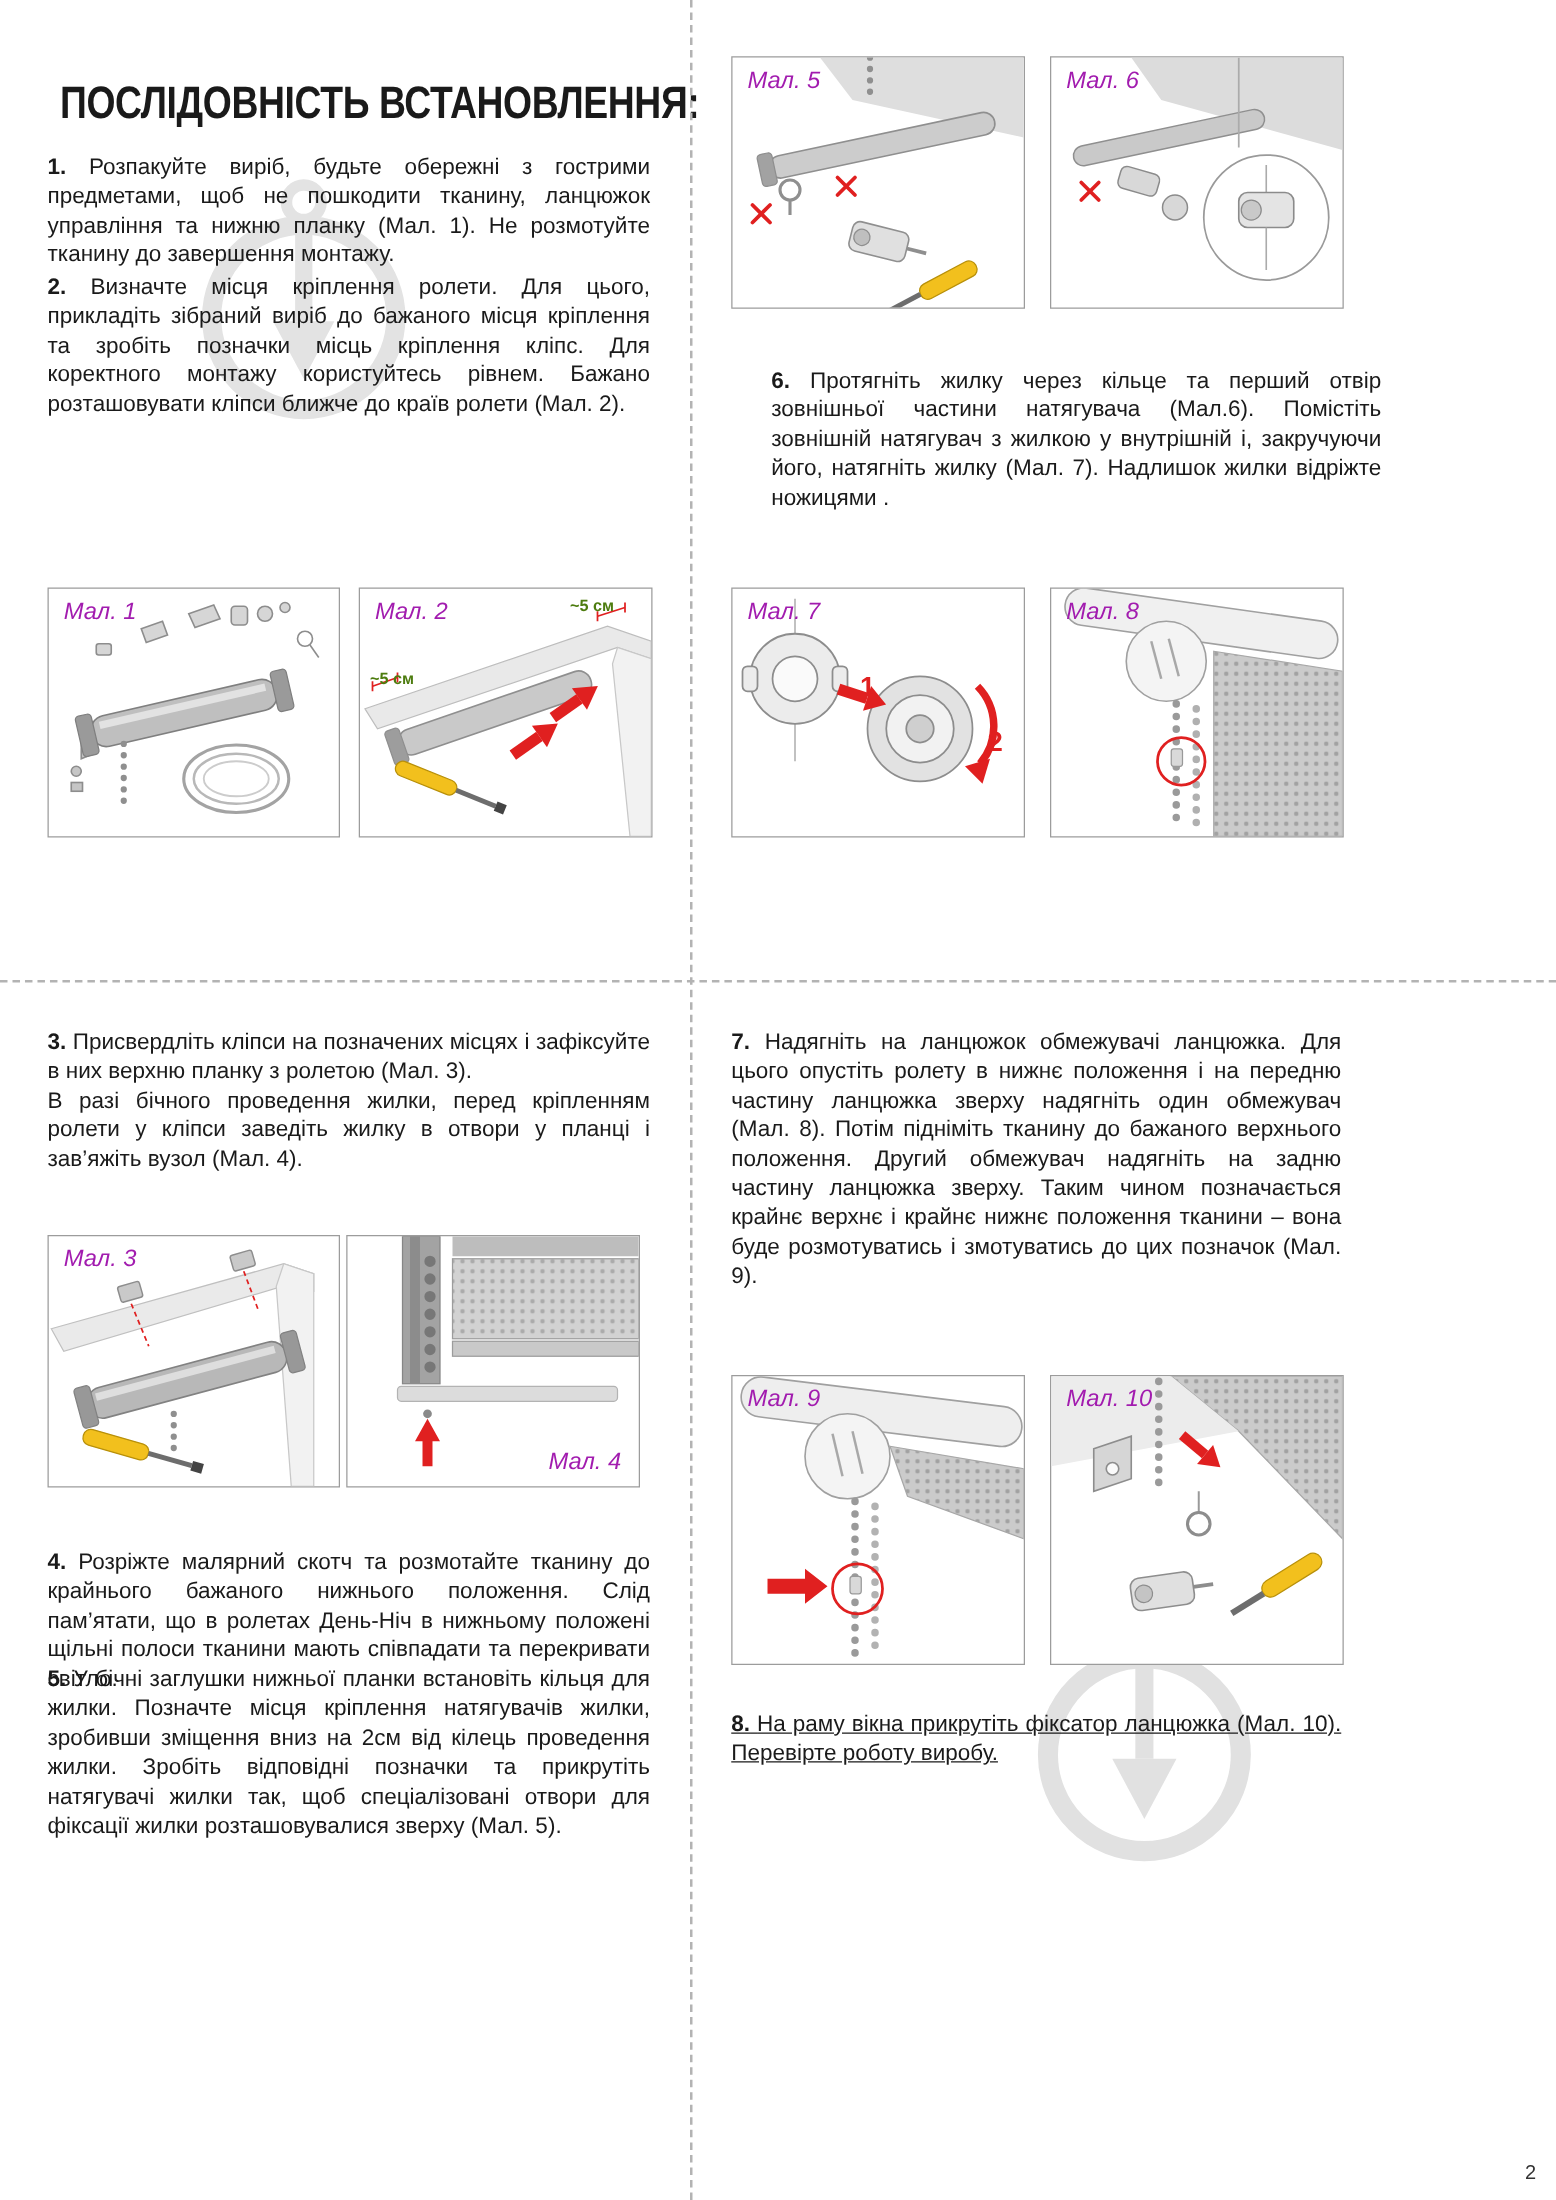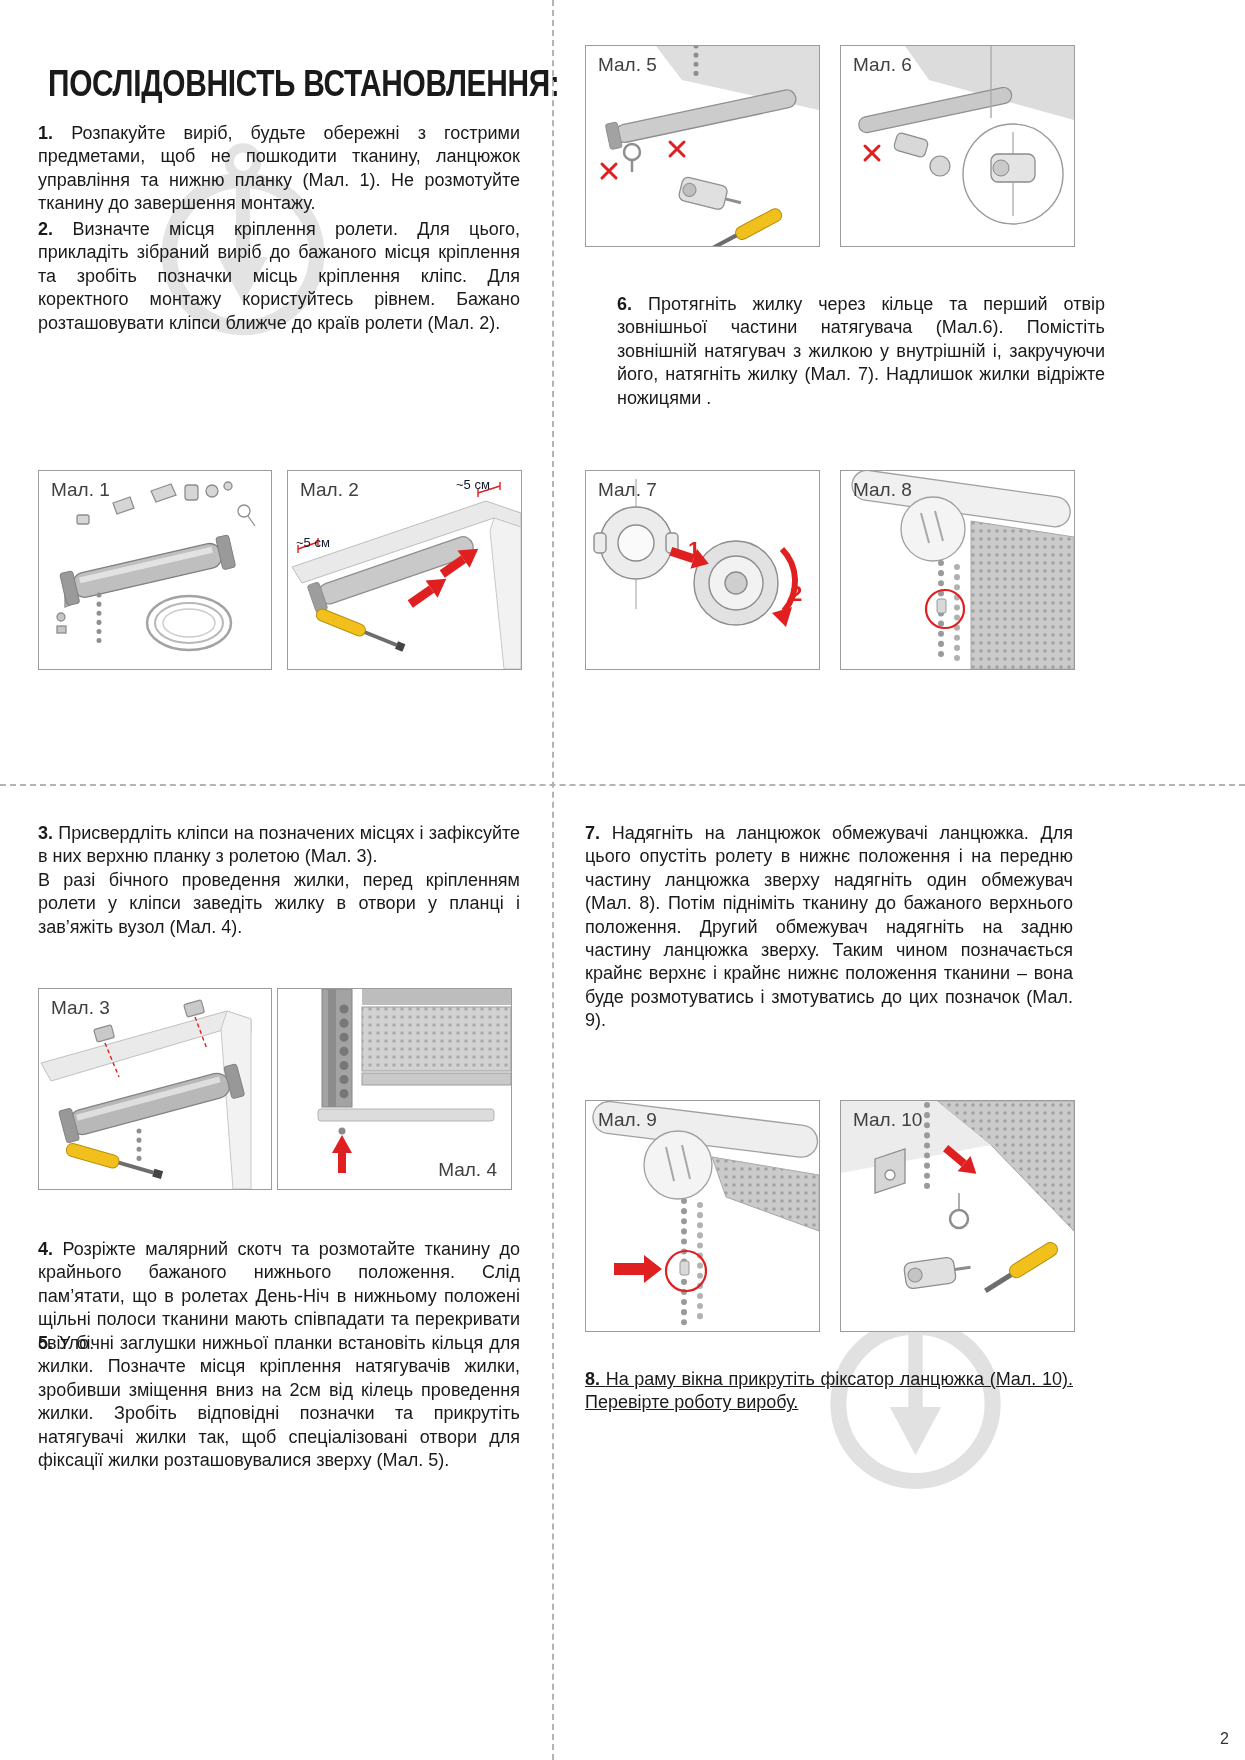--- a/index.html
+++ b/index.html
@@ -8,23 +8,23 @@
   .fold{position:absolute;z-index:3;pointer-events:none;}
   .fold.v{left:552px;top:0;height:1760px;border-left:2px dashed #b3b3b3;}
   .fold.h{top:784px;left:0;width:1245px;border-top:2px dashed #b3b3b3;}
   .title{position:absolute;left:48px;top:44px;font-size:29px;font-weight:bold;letter-spacing:-0.3px;
          transform:scale(1.03,1.25);transform-origin:left top;white-space:nowrap;z-index:2;}
   .step{position:absolute;text-align:justify;font-size:18px;line-height:1.3;z-index:2;margin:0;}
   .step p{margin:0;text-align:justify;}
   .step b{font-weight:bold;}
   .figbox{position:absolute;border:1px solid #9c9c9c;background:#fff;z-index:1;margin:0;}
   .figbox svg{position:absolute;left:0;top:0;width:100%;height:100%;}
-  .figlabel{position:absolute;top:8px;left:12px;font-size:19px;z-index:2;color:#404040;}
+  .figlabel{position:absolute;top:8px;left:12px;font-size:19px;z-index:2;color:#a21caf;font-style:italic;}
   .figlabel.br{top:auto;left:auto;right:14px;bottom:8px;}
-  .ann{position:absolute;color:#0f172a;font-size:13px;font-weight:normal;z-index:2;white-space:nowrap;}
+  .ann{position:absolute;color:#4d7c0f;font-size:13px;font-weight:bold;z-index:2;white-space:nowrap;}
   .num-red{position:absolute;color:#e02020;font-size:22px;font-weight:bold;z-index:2;}
   .watermark{position:absolute;z-index:0;opacity:.9;}
   .watermark svg{width:100%;height:100%;}
   .pagenum{position:absolute;right:16px;bottom:12px;font-size:16px;z-index:4;color:#333;}
 </style>
 </head>
 <body>
 
 <div class="page">
 

